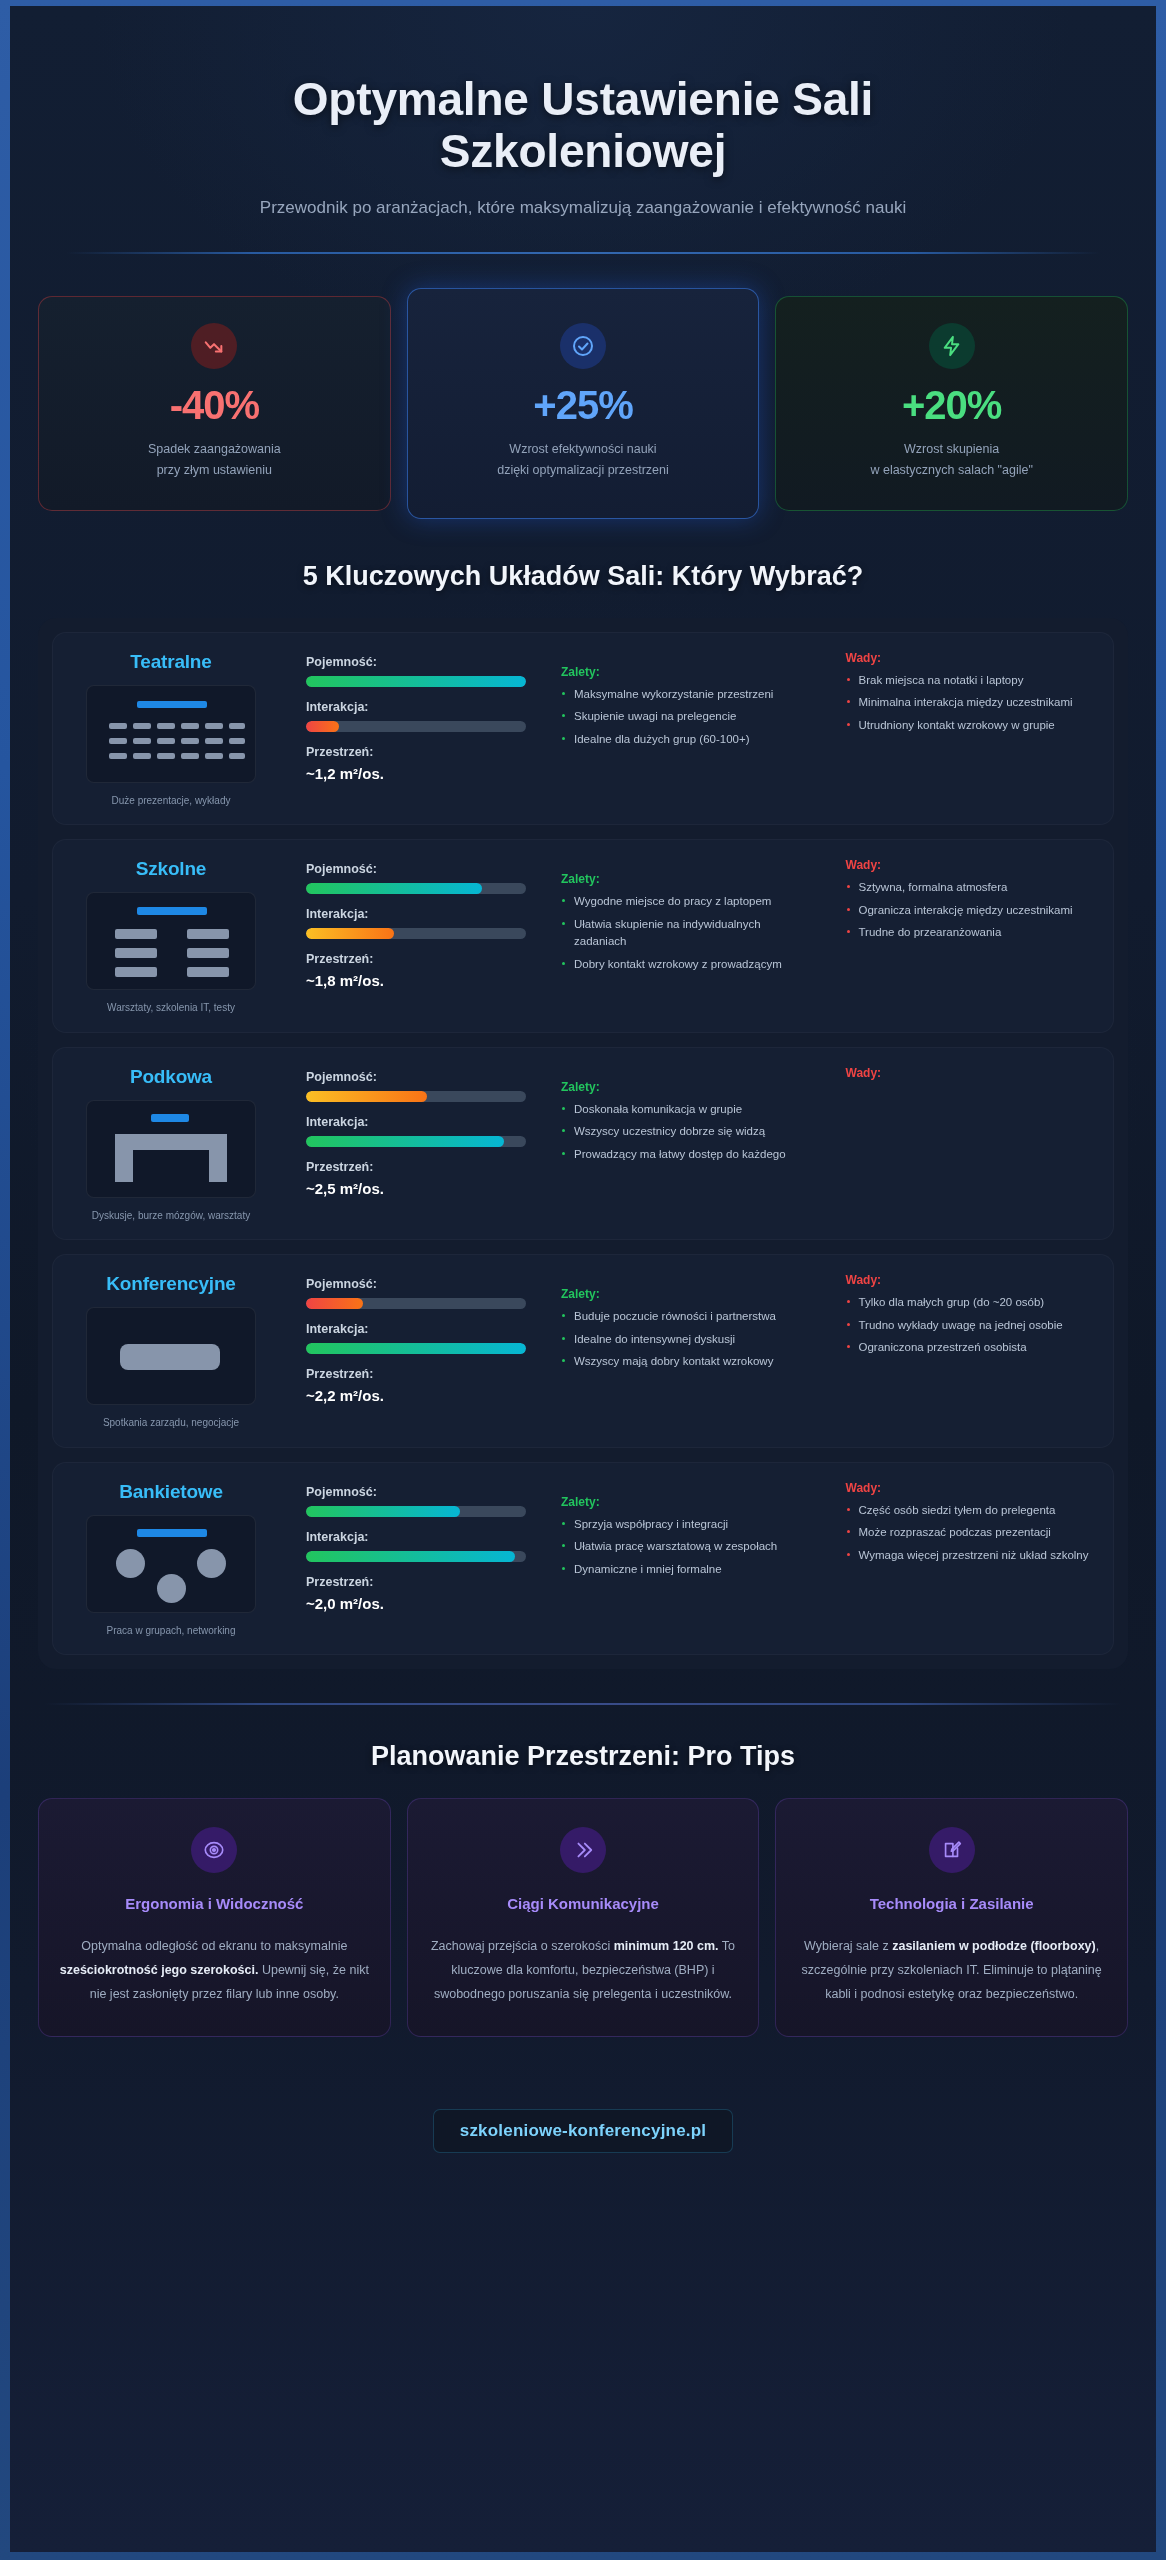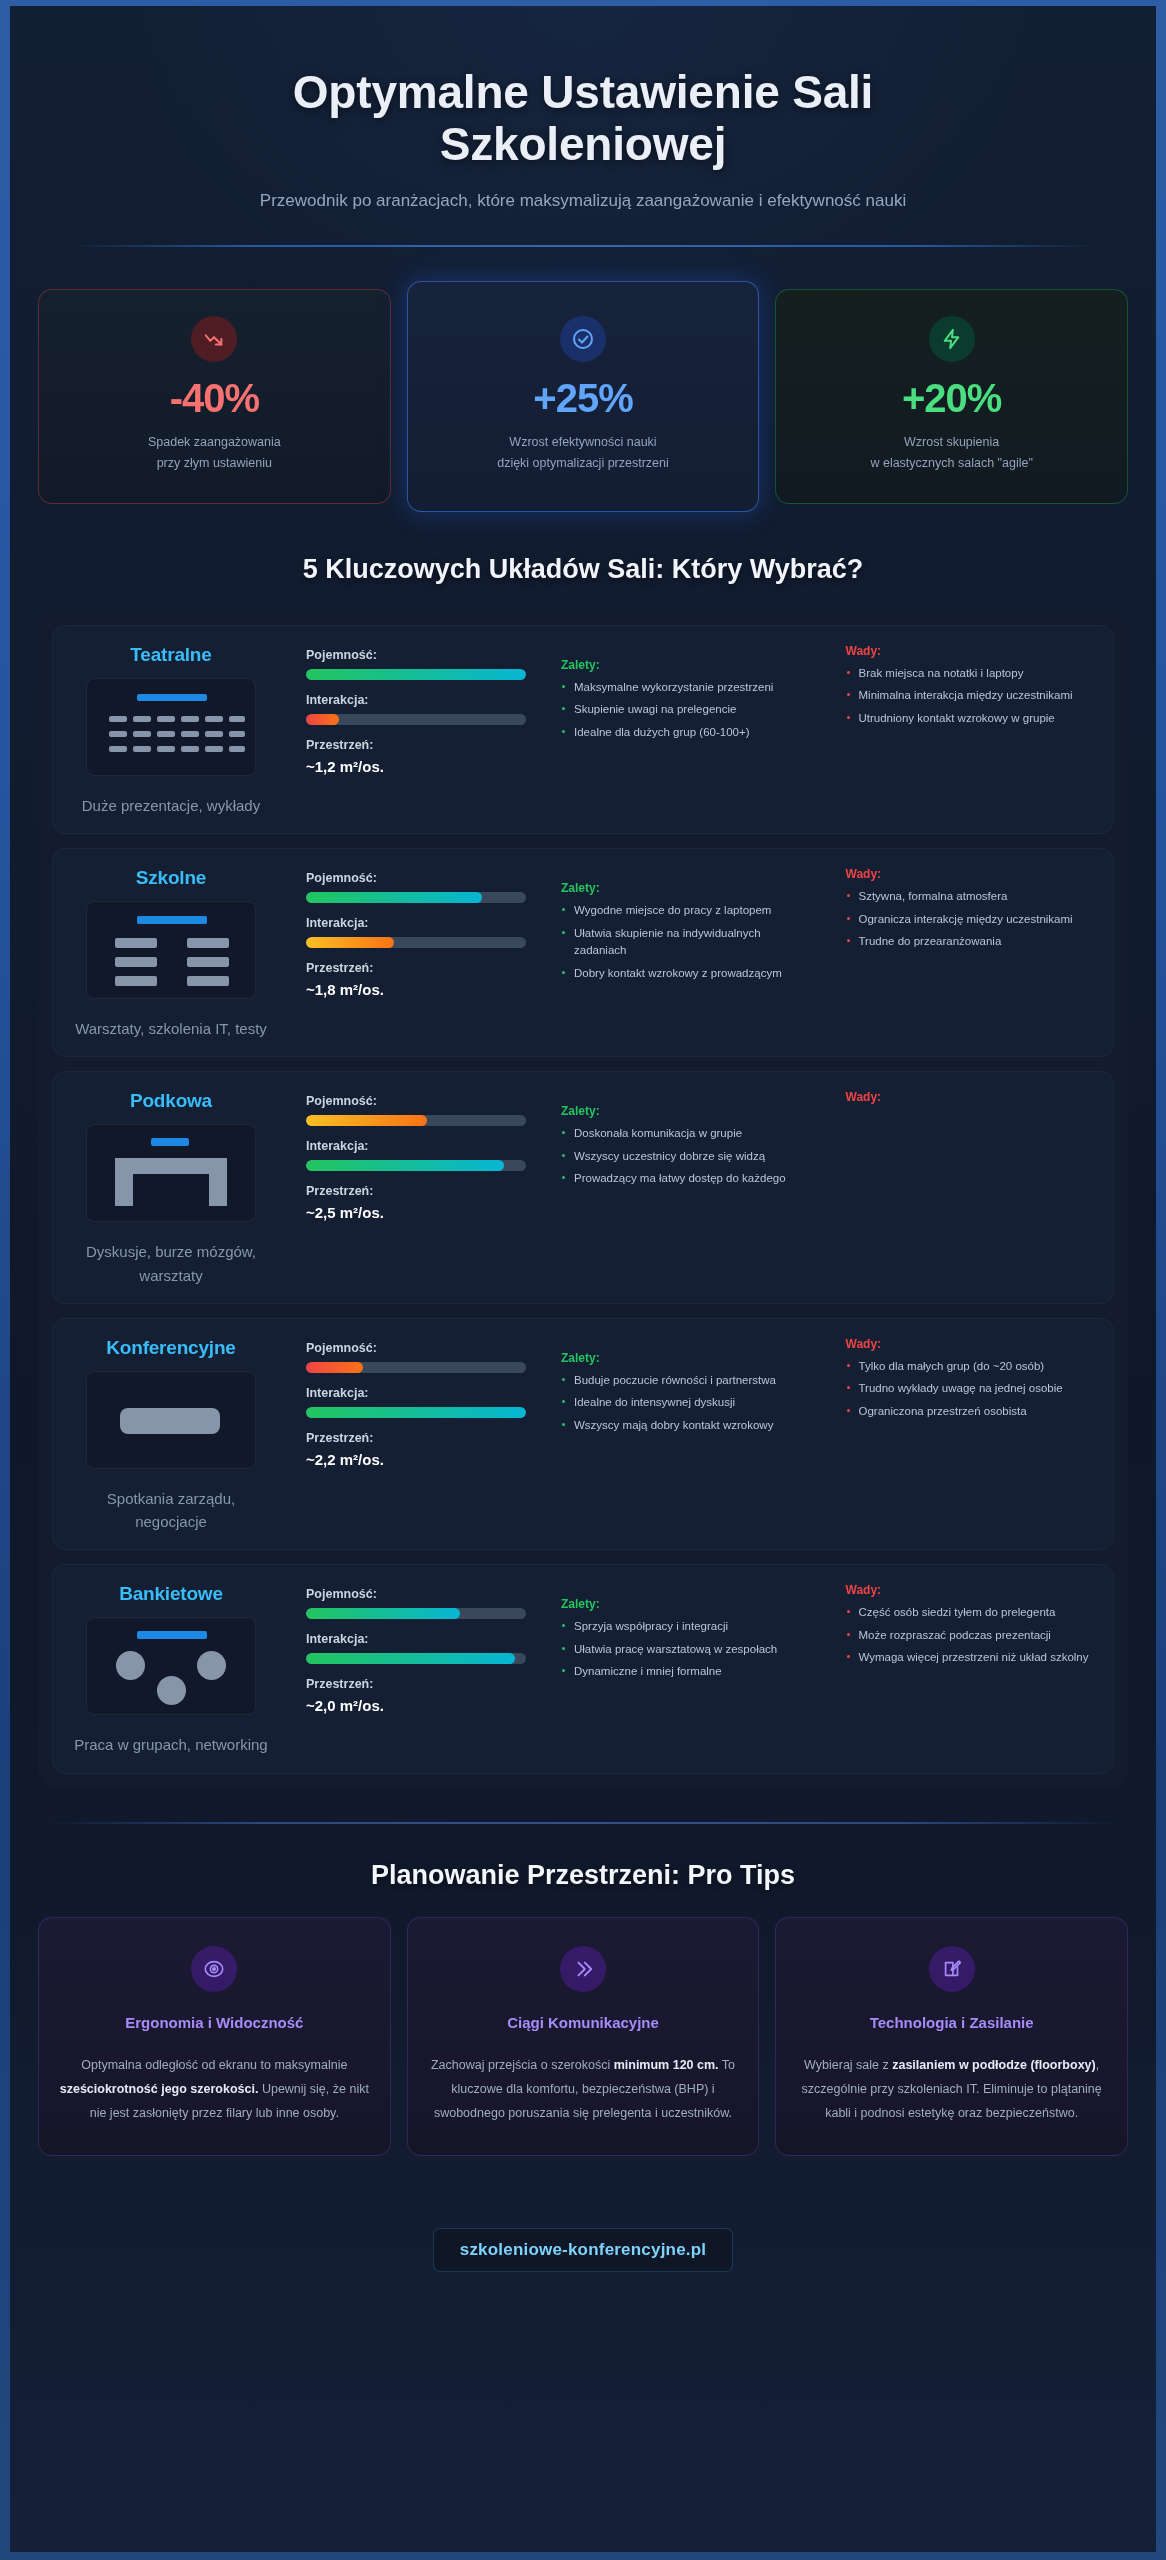--- a/index.html
+++ b/index.html
@@ -34,21 +34,21 @@
   
   .hero{padding:52px 0 0 0;text-align:center;}
   .hero h1{
     font-size:46px;
     line-height:1.13;
     font-weight:bold;
     color:#e9eef7;
     letter-spacing:-0.2px;
     text-shadow:0 2px 8px rgba(0,0,0,.55);
     max-width:860px;
-    margin:9px auto;
+    margin:16px auto;
   }
   .hero .sub{
     margin-top:20px;
     font-size:17px;
     color:#97a6bd;
     font-weight:400;
   }
   .divider{
     margin:34px 28px 0 28px;
     height:2px;
@@ -144,21 +144,21 @@
     width:170px;height:98px;margin:0 auto;
     background:#101829;
     border:1px solid rgba(255,255,255,.07);
     border-radius:8px;
     position:relative;
   }
   .scr{position:absolute;background:#1e88e5;border-radius:2px;}
   .seat{position:absolute;background:#8795ab;border-radius:2px;}
   .seatc{position:absolute;background:#8795ab;border-radius:50%;}
   .lay .usecase{
-    margin-top:18px;font-size:15px;color:#8696ad;line-height:1.55;
+    margin-top:10px;font-size:10px;color:#8696ad;line-height:1.55;
   }
 
   
   .bars{padding-top:4px;}
   .blabel{font-size:12.5px;font-weight:bold;color:#cbd5e1;margin-bottom:7px;}
   .bar{
     height:11px;border-radius:6px;background:#3a485c;overflow:hidden;margin-bottom:13px;
   }
   .bar > i{display:block;height:100%;border-radius:6px;}
   .fill-g{background:linear-gradient(90deg,#22c55e 0%,#06b6d4 100%);}

